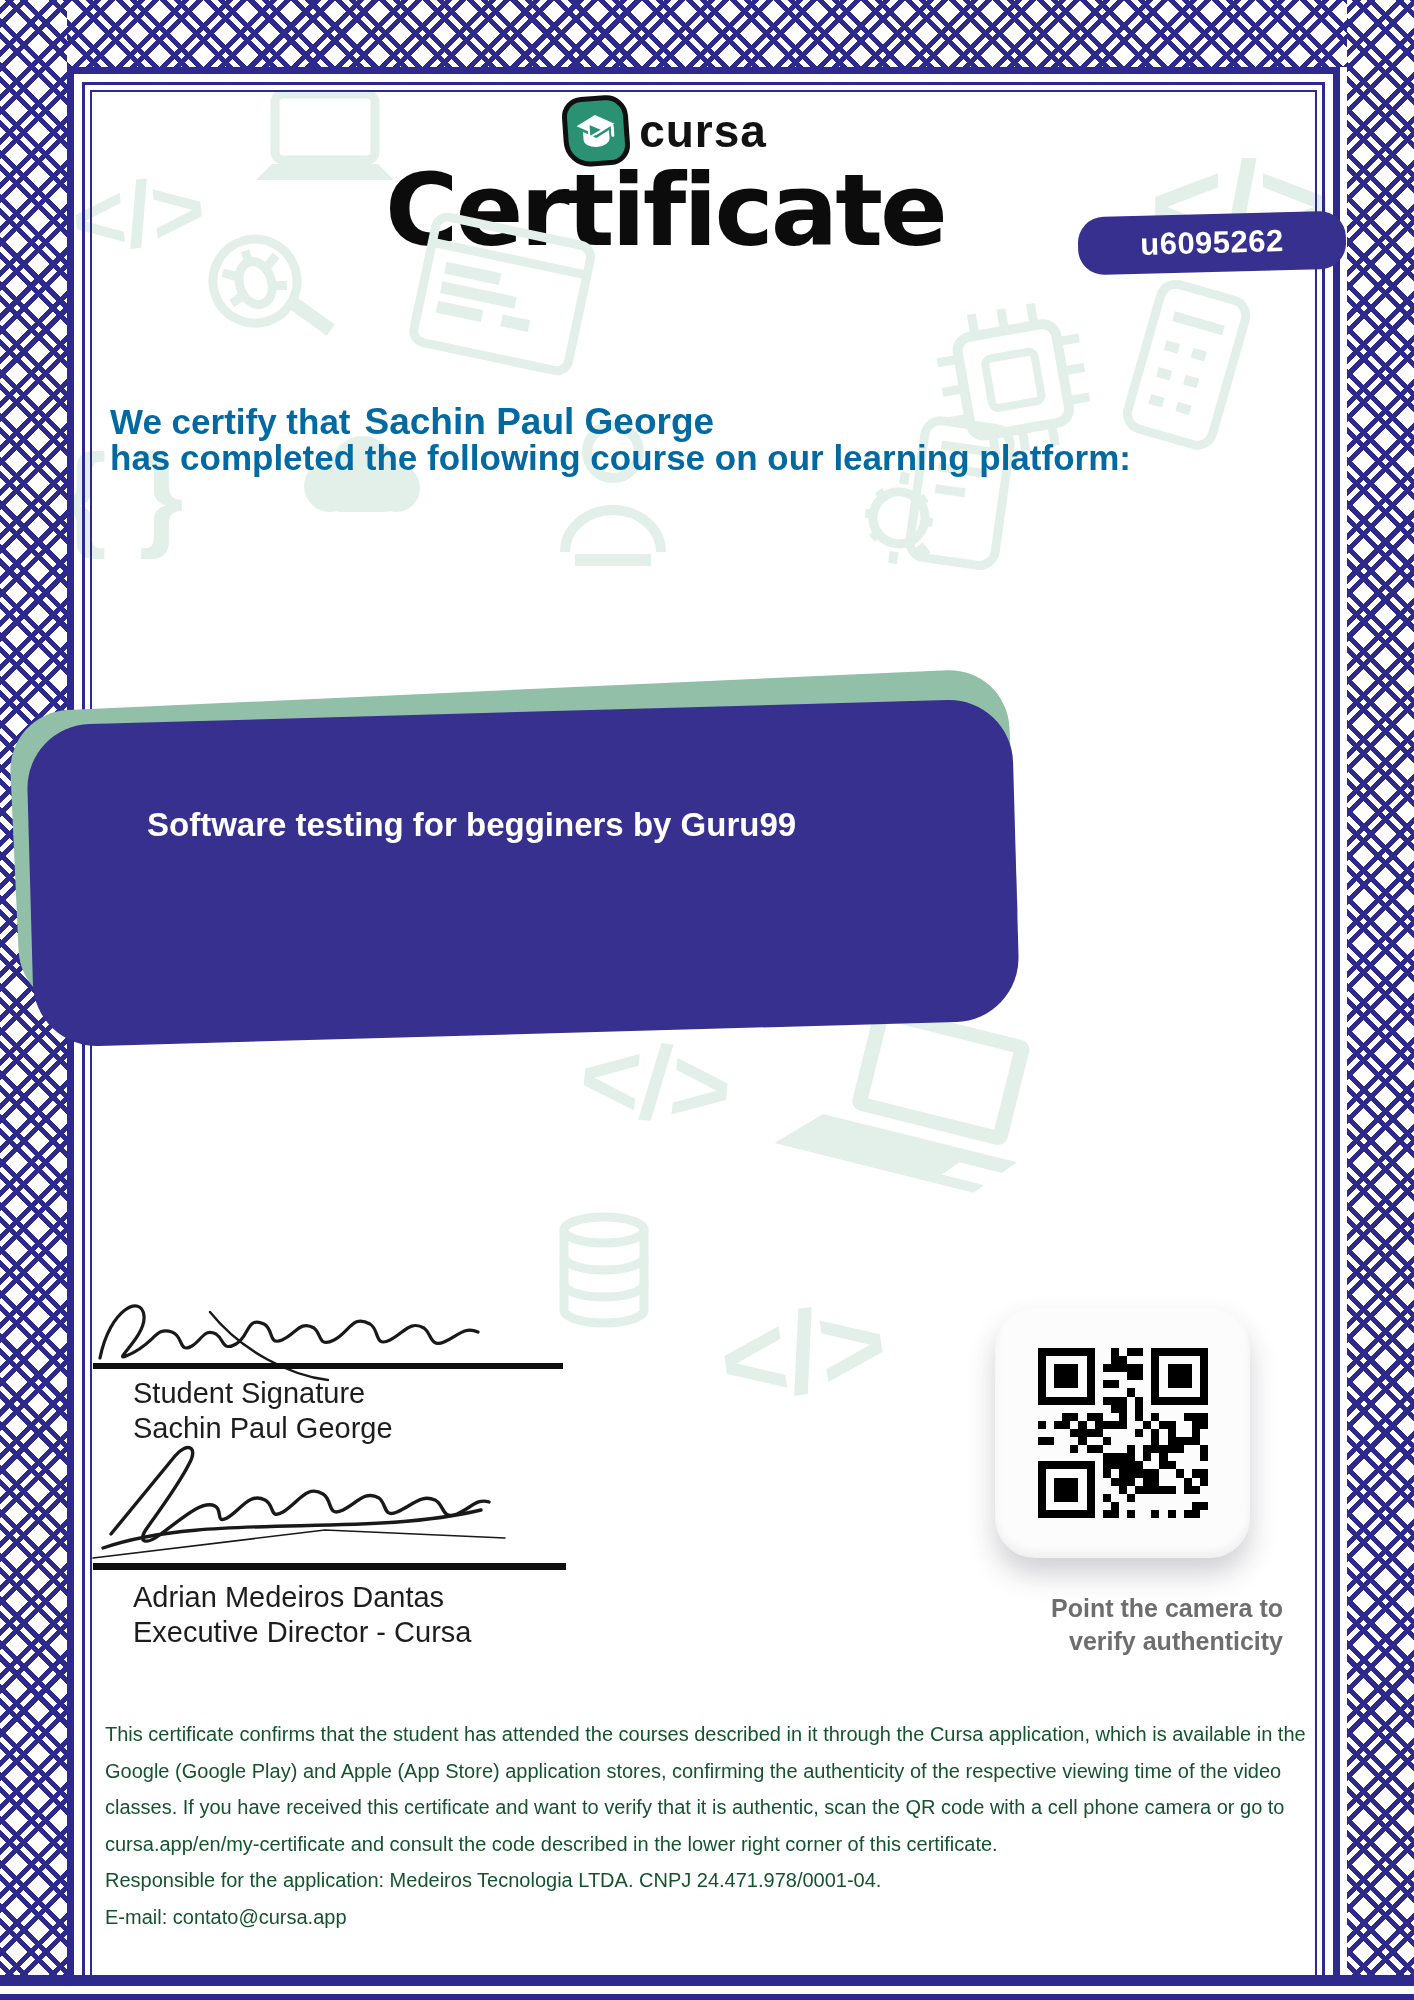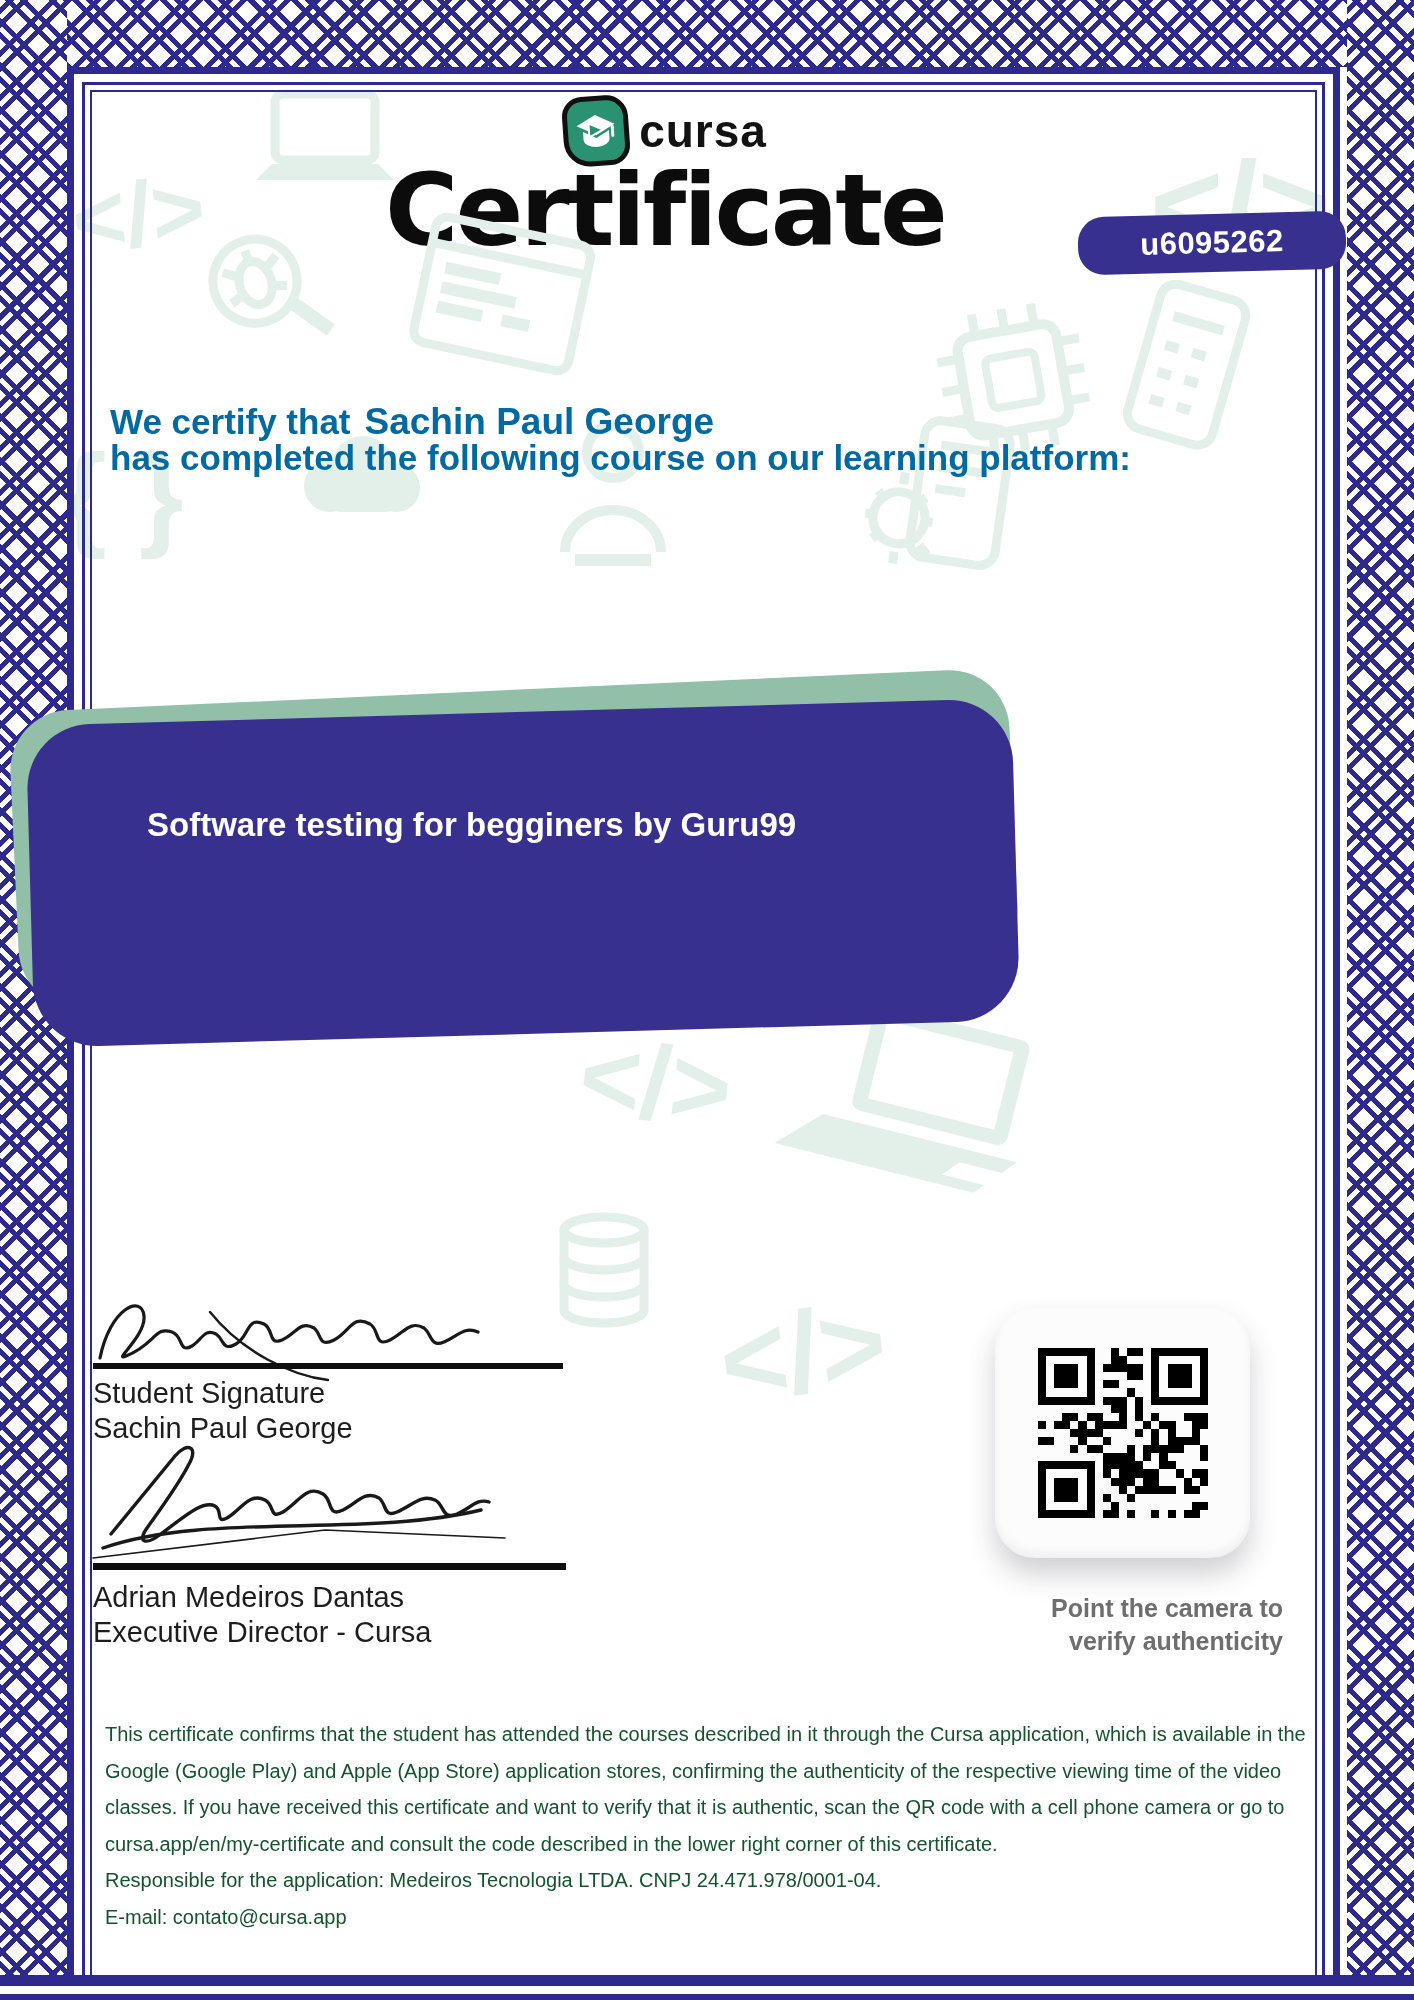--- a/index.html
+++ b/index.html
@@ -45,21 +45,21 @@
   .banner-green{position:absolute;left:14px;top:690px;width:1000px;height:298px;background:#92bfa7;border-radius:60px;
                 transform:rotate(-2.6deg);z-index:6;}
   .banner-purple{position:absolute;left:30px;top:712px;width:986px;height:322px;background:#37308f;border-radius:64px;
                  transform:rotate(-1.6deg);z-index:6;}
   .course-title{position:absolute;left:112px;top:806px;z-index:7;color:#ffffff;font-weight:700;font-size:33px;margin-left:35px;}
   .course-details{position:absolute;left:112px;top:886px;z-index:7;color:#ffffff;font-weight:700;font-size:26px;}
 
   
   .sig-svg{position:absolute;z-index:7;}
   .sig-line{position:absolute;background:#0f0f0f;z-index:7;}
-  .sig-label{position:absolute;z-index:7;color:#1d1d1d;font-size:29px;line-height:35px;}
+  .sig-label{position:absolute;z-index:7;color:#1d1d1d;font-size:29px;line-height:35px;padding-left:40px;}
 
   
   .qr-card{position:absolute;left:995px;top:1308px;width:255px;height:250px;background:#fcfcfc;border-radius:40px;
            box-shadow:0 16px 28px rgba(40,40,60,0.22), inset 0 -6px 10px rgba(0,0,0,0.05);z-index:7;
            display:flex;align-items:center;justify-content:center;}
   .qr-caption{position:absolute;left:963px;top:1592px;width:320px;text-align:right;z-index:7;
               color:#6e6e6e;font-weight:700;font-size:25px;line-height:33px;}
 
   
   .footer{position:absolute;left:105px;top:1716px;width:1235px;z-index:7;color:#14532d;font-size:20px;line-height:36.5px;}

